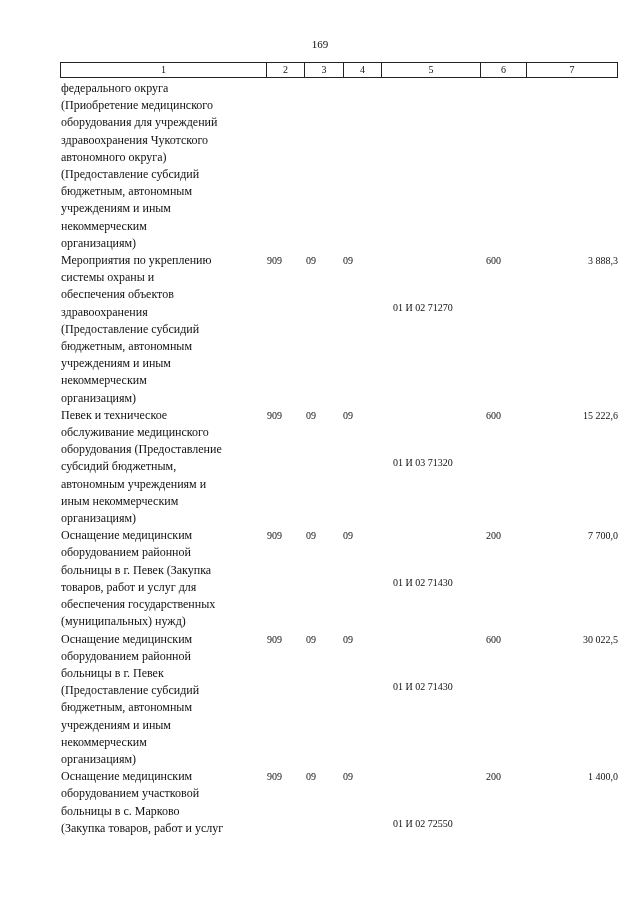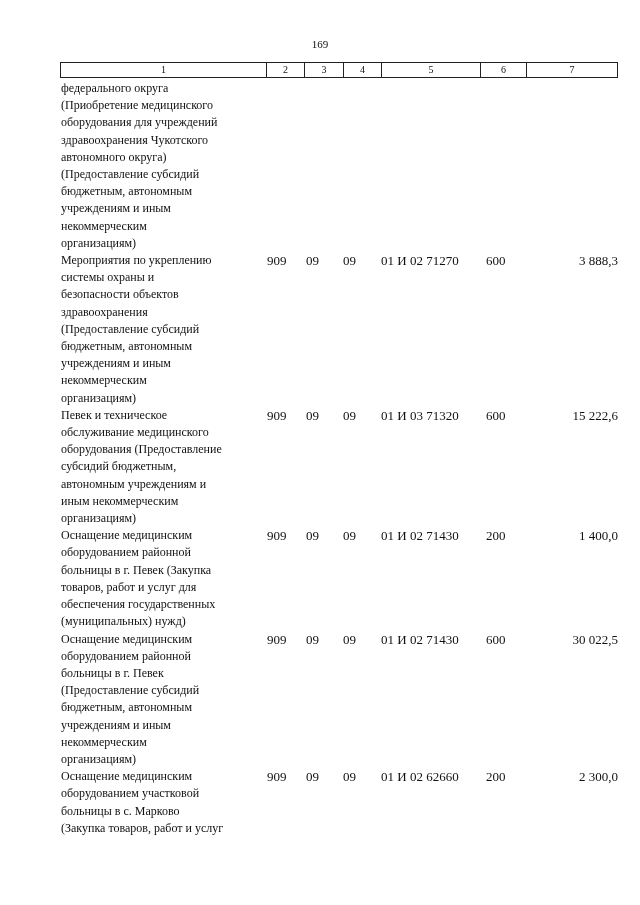--- a/index.html
+++ b/index.html
@@ -4,25 +4,25 @@
   <style>
     html, body { margin: 0; padding: 0; background: #ffffff; }
     body { width: 640px; height: 905px; position: relative; overflow: hidden;
            font-family: "Liberation Serif", "DejaVu Serif", serif; color: #111; }
     .page-number { position: absolute; top: 38px; left: 0; width: 640px; text-align: center; font-size: 11px; }
     .header-table { position: absolute; top: 62px; left: 60px; border-collapse: collapse; table-layout: fixed; }
     .header-table td { border: 1px solid #222; height: 14px; padding: 0; text-align: center; font-size: 10px; line-height: 14px; }
     .rows { position: absolute; top: 80px; left: 61px; width: 560px; }
     .row { position: relative; }
     .desc { width: 205px; font-size: 12px; line-height: 17.2px; white-space: pre-line; }
-    .cell { position: absolute; top: 0; font-size: 13px; line-height: 17.2px; white-space: nowrap; }
+    .cell { position: absolute; top: 0; font-size: 10px; line-height: 17.2px; white-space: nowrap; }
     .c2 { left: 206px; }
     .c3 { left: 245px; }
     .c4 { left: 282px; }
-    .c5 { left: 320px; }
+    .c5 { left: 332px; margin-top: 47px; }
     .c6 { left: 425px; }
     .c7 { right: 3px; text-align: left; }
   </style>
 </head>
 <body>
 
 <div class="page-number">169</div>
 
 <table class="header-table">
   <tbody>
@@ -48,21 +48,21 @@
 (Предоставление субсидий
 бюджетным, автономным
 учреждениям и иным
 некоммерческим
 организациям)</div>
   </div>
 
   <div class="row">
     <div class="desc">Мероприятия по укреплению
 системы охраны и
-безопасности объектов
+обеспечения объектов
 здравоохранения
 (Предоставление субсидий
 бюджетным, автономным
 учреждениям и иным
 некоммерческим
 организациям)</div>
     <div class="cell c2">909</div>
     <div class="cell c3">09</div>
     <div class="cell c4">09</div>
     <div class="cell c5">01 И 02 71270</div>
@@ -91,21 +91,21 @@
 оборудованием районной
 больницы в г. Певек (Закупка
 товаров, работ и услуг для
 обеспечения государственных
 (муниципальных) нужд)</div>
     <div class="cell c2">909</div>
     <div class="cell c3">09</div>
     <div class="cell c4">09</div>
     <div class="cell c5">01 И 02 71430</div>
     <div class="cell c6">200</div>
-    <div class="cell c7">1 400,0</div>
+    <div class="cell c7">7 700,0</div>
   </div>
 
   <div class="row">
     <div class="desc">Оснащение медицинским
 оборудованием районной
 больницы в г. Певек
 (Предоставление субсидий
 бюджетным, автономным
 учреждениям и иным
 некоммерческим
@@ -119,17 +119,17 @@
   </div>
 
   <div class="row">
     <div class="desc">Оснащение медицинским
 оборудованием участковой
 больницы в с. Марково
 (Закупка товаров, работ и услуг</div>
     <div class="cell c2">909</div>
     <div class="cell c3">09</div>
     <div class="cell c4">09</div>
-    <div class="cell c5">01 И 02 62660</div>
+    <div class="cell c5">01 И 02 72550</div>
     <div class="cell c6">200</div>
-    <div class="cell c7">2 300,0</div>
+    <div class="cell c7">1 400,0</div>
   </div>
 </div>
 
 </body></html>

